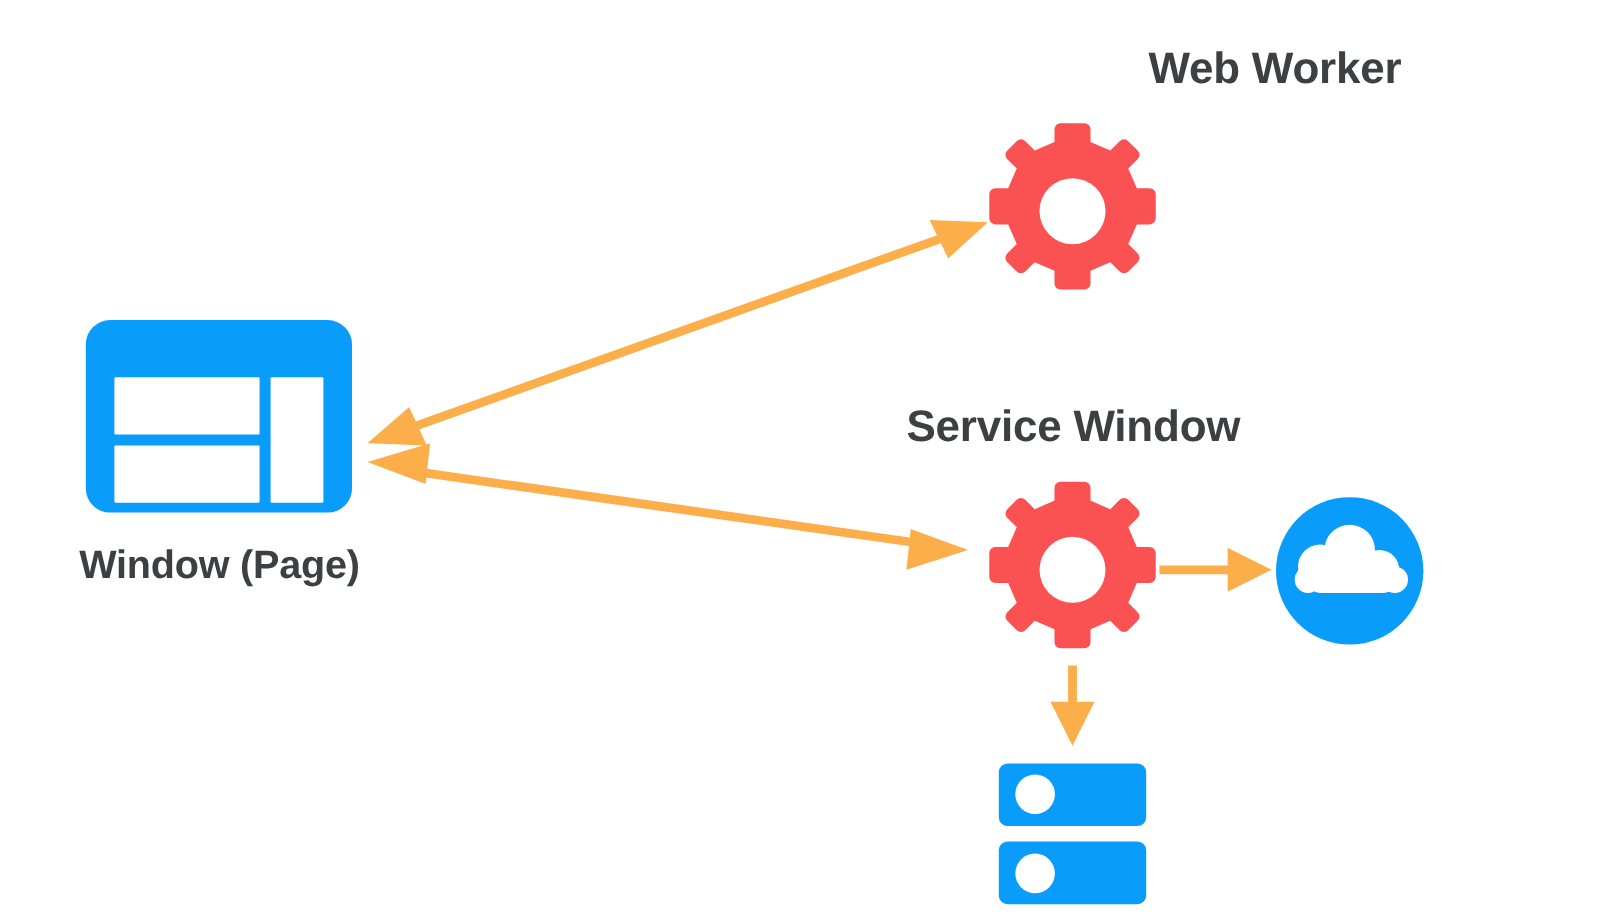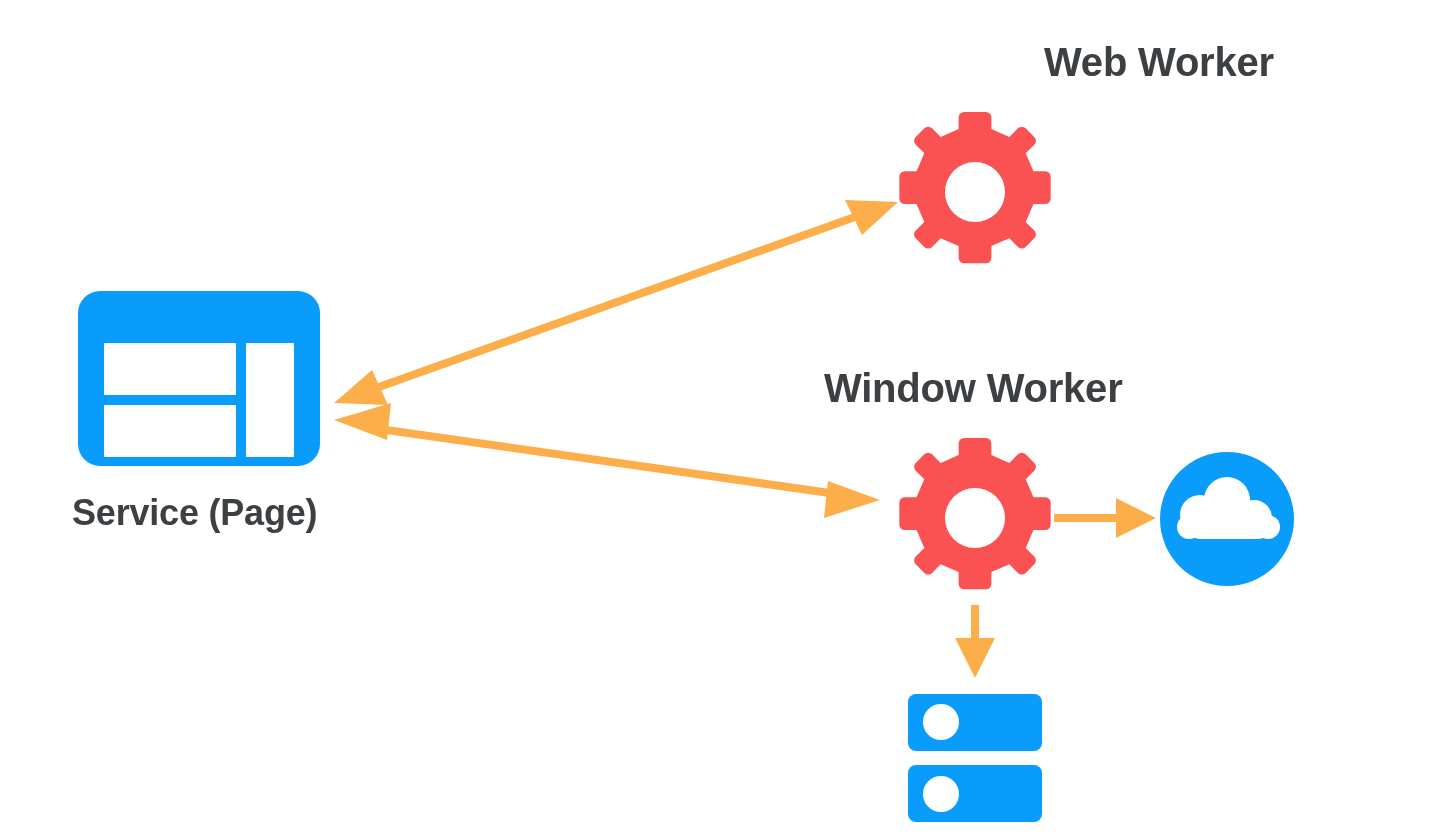--- a/index.html
+++ b/index.html
@@ -151,17 +151,17 @@
       <rect x="908" y="694" width="134" height="57" rx="8" ry="8" fill="#0a9cfb"></rect>
       <circle cx="941" cy="722" r="18" fill="#ffffff"></circle>
       <rect x="908" y="765" width="134" height="57" rx="8" ry="8" fill="#0a9cfb"></rect>
       <circle cx="941" cy="794" r="18" fill="#ffffff"></circle>
     </g>
 
   </svg>
 
   <div class="node-label" id="label-web-worker">Web Worker</div>
 
-  <div class="node-label" id="label-service-worker">Window Worker</div>
+  <div class="node-label" id="label-service-worker">Service Window</div>
 
-  <div class="node-label" id="label-window-page">Service (Page)</div>
+  <div class="node-label" id="label-window-page">Window (Page)</div>
 
 </div>
 
 </body></html>

